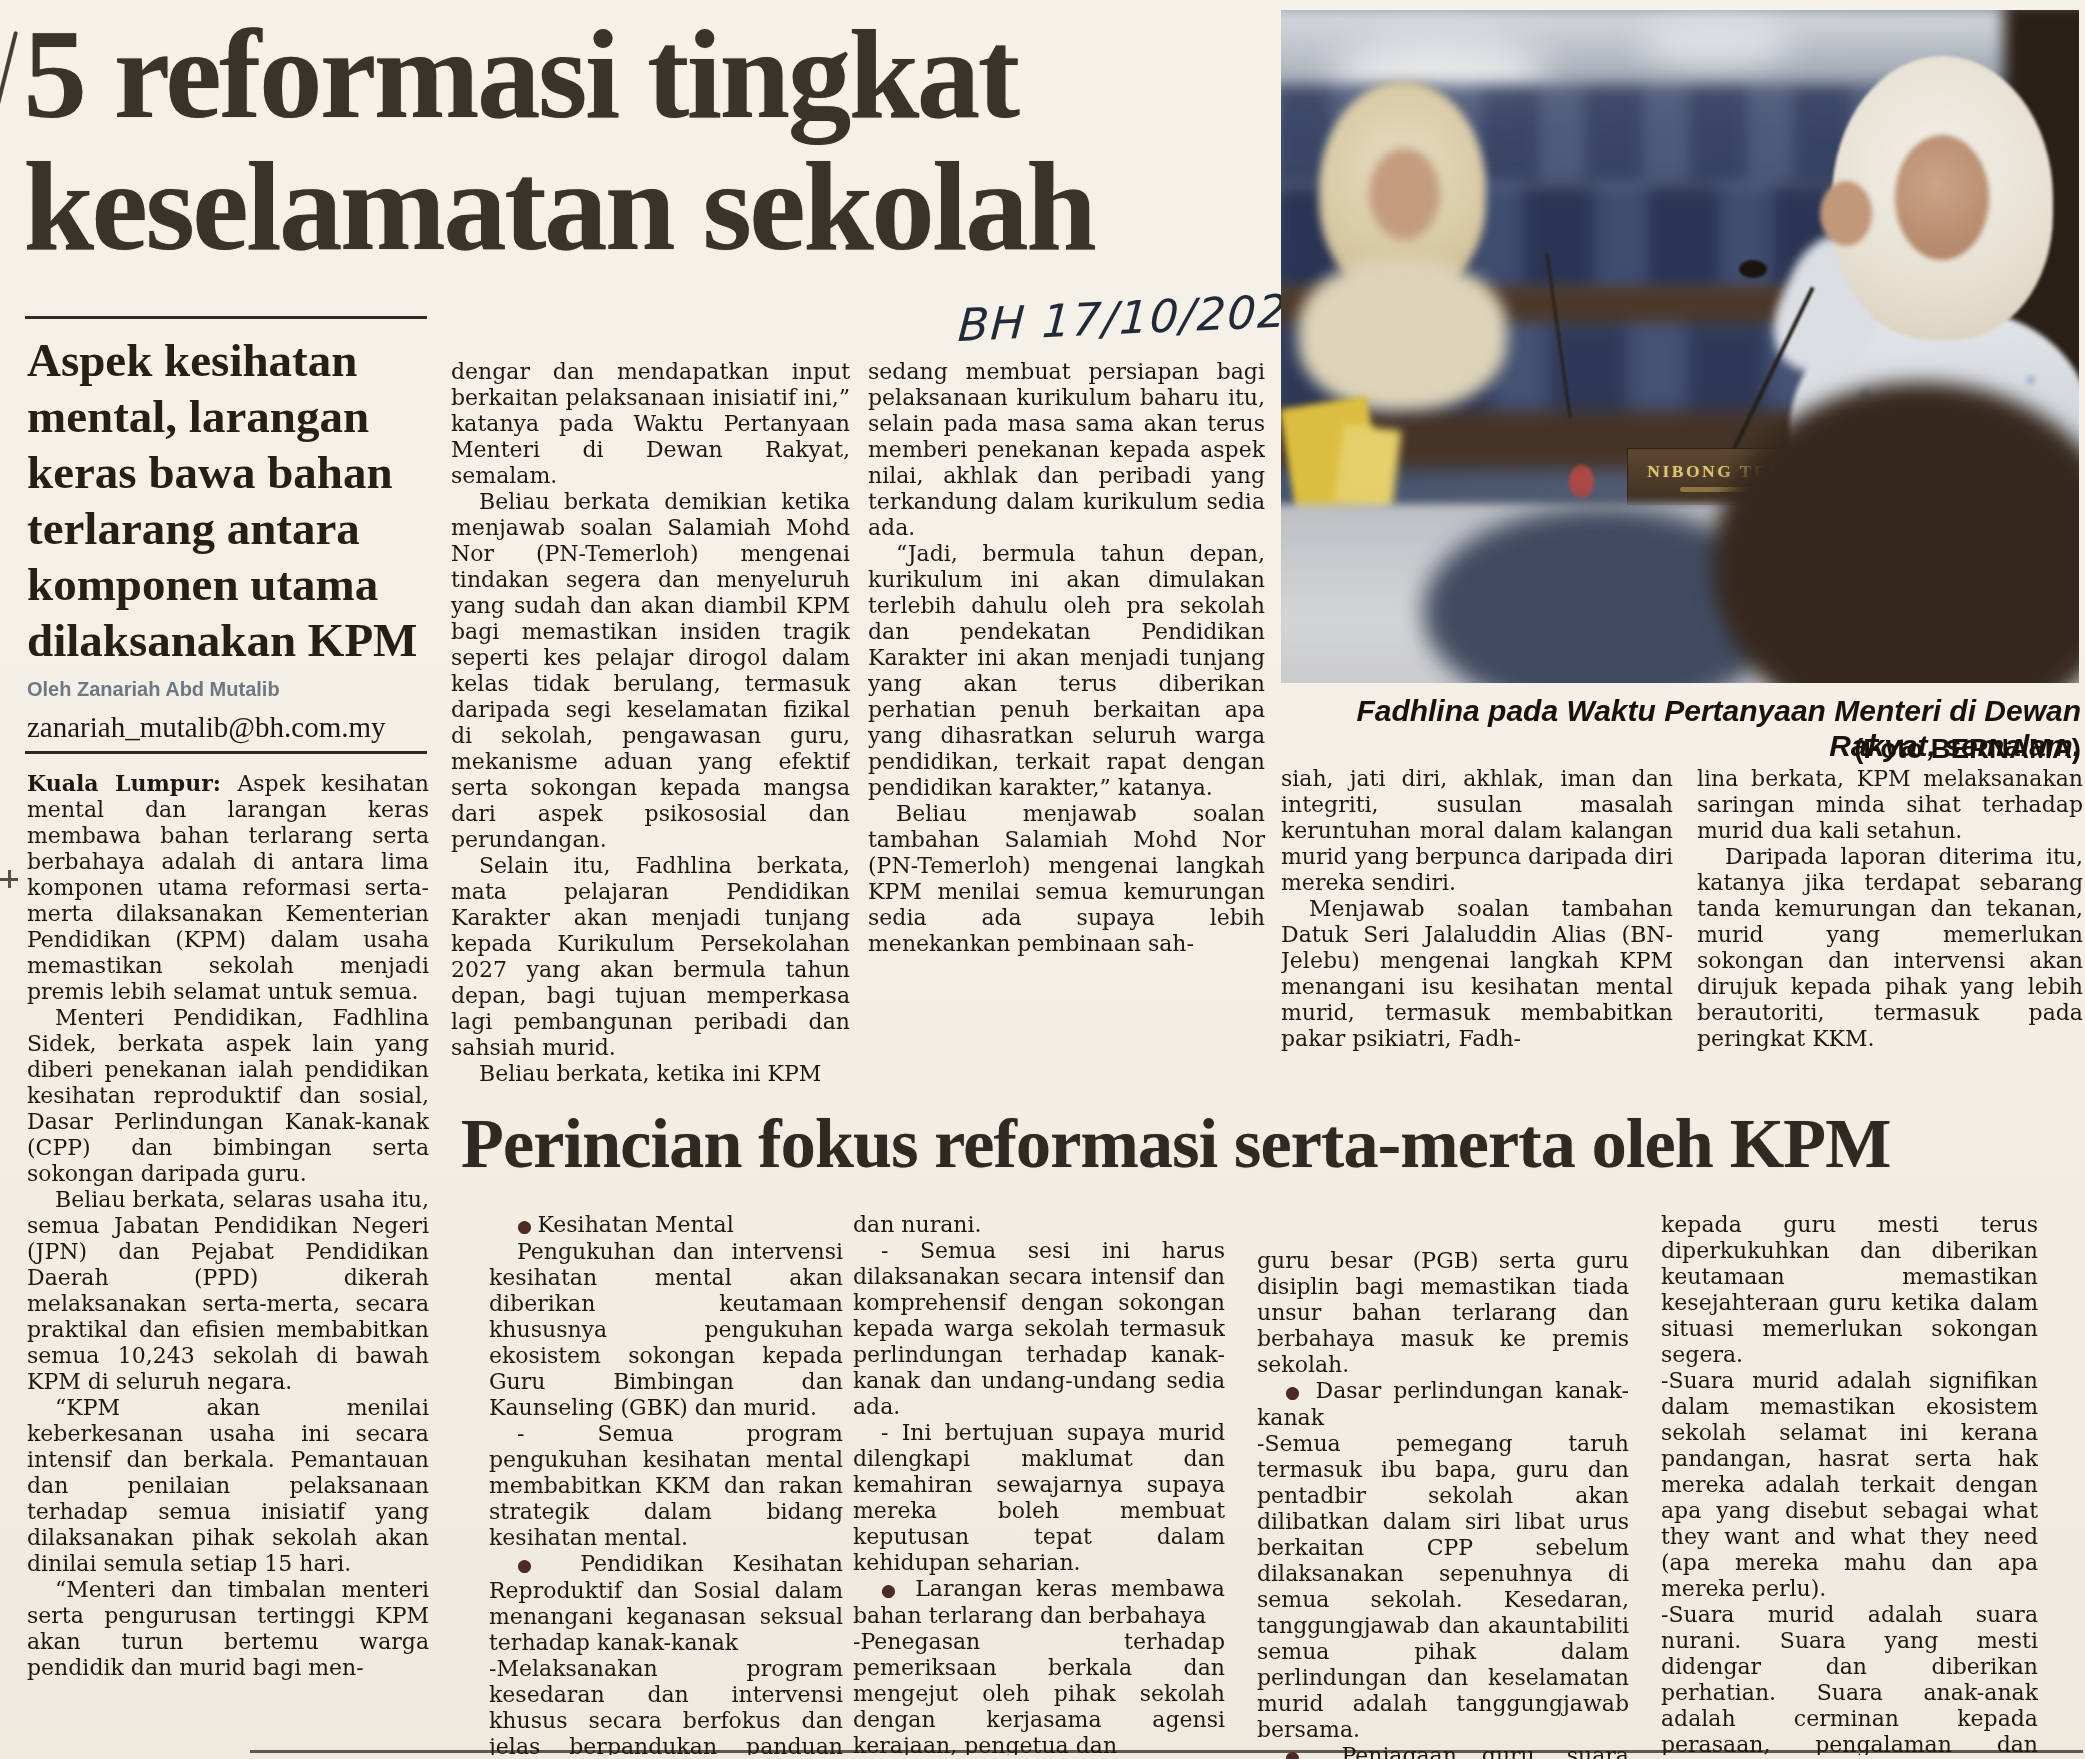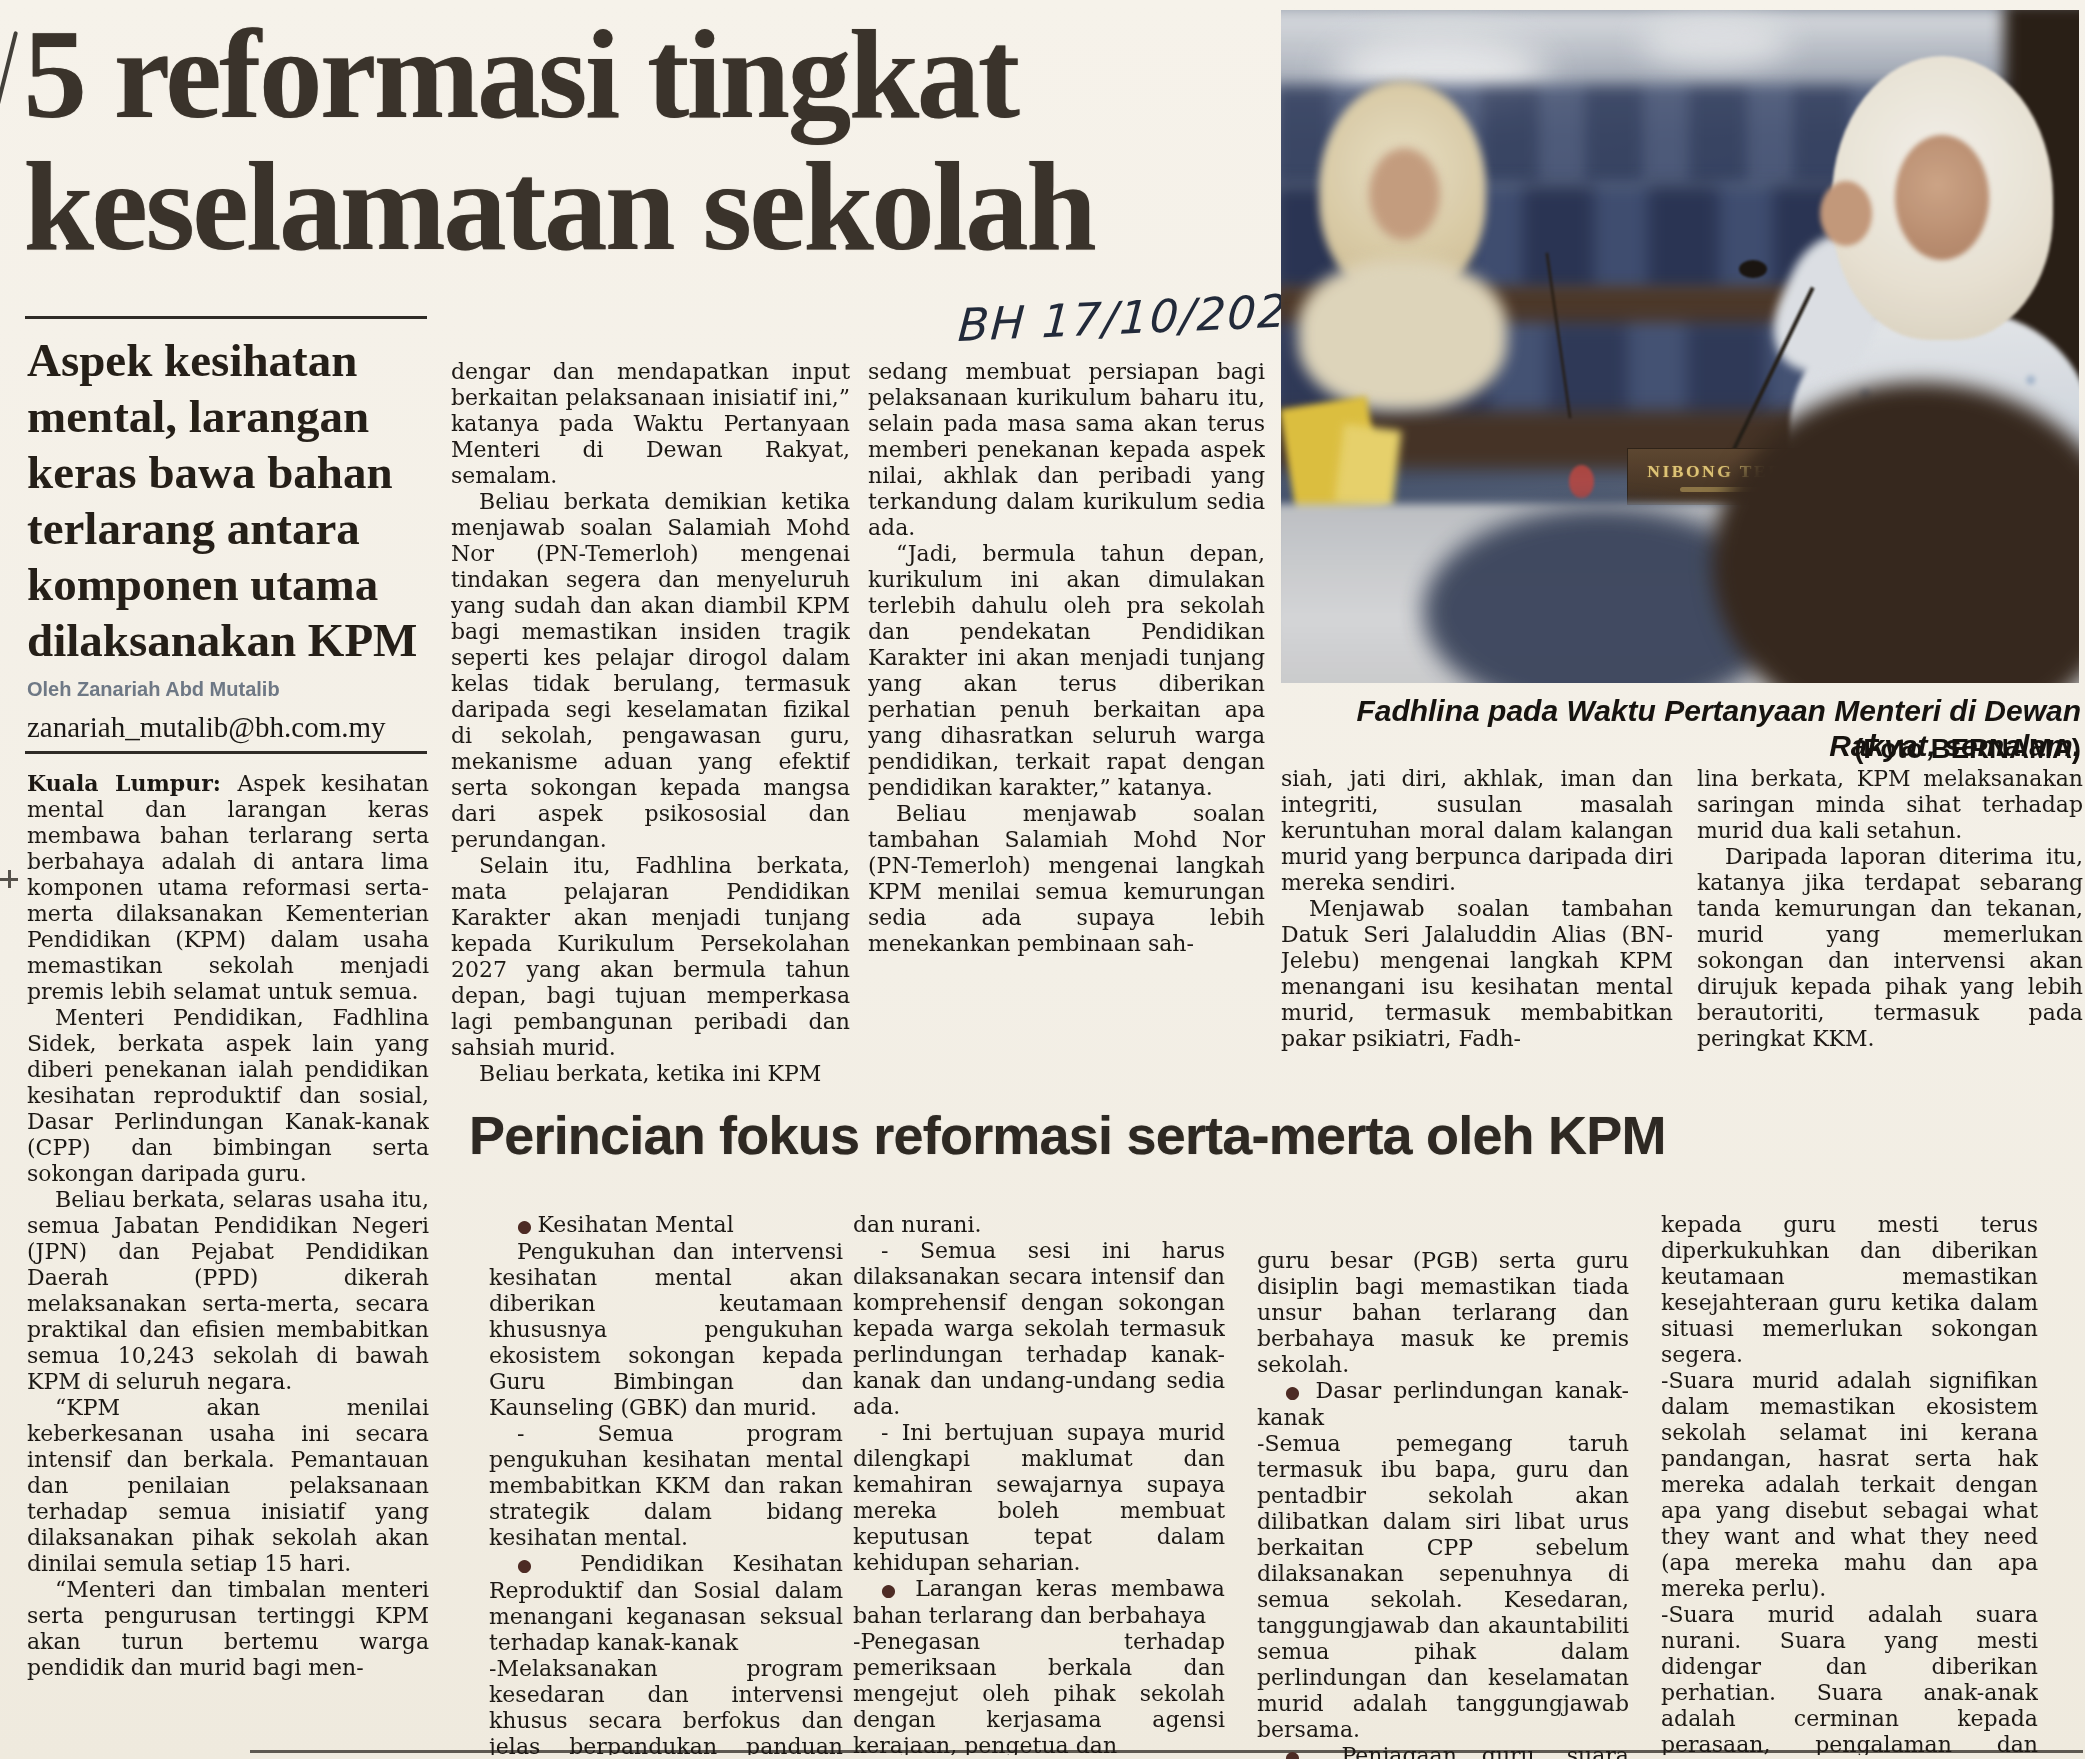--- a/index.html
+++ b/index.html
@@ -111,23 +111,23 @@
       background:#32241a;filter:blur(10px);}
   .ph-tone{left:0;top:0;width:100%;height:100%;background:rgba(118,106,84,.07);}
 
   
   .caption{left:1281px;top:693px;width:800px;font-family:"Liberation Sans",sans-serif;
            font-weight:bold;font-style:italic;font-size:30px;line-height:35px;color:#16130f;text-align:right;}
   .credit{left:1281px;top:733px;width:800px;text-align:right;font-family:"Liberation Sans",sans-serif;
           font-weight:bold;font-size:27.6px;color:#16130f;}
 
   
-  .headline2{left:461px;top:1104px;width:1561px;font-family:Liberation Sans, sans-serif;
-             font-weight:600;font-size:54px;letter-spacing:-0.8px;color:#2e2923;
-             text-shadow:0 0 0.8px rgba(46,41,35,.5);margin-left:8px;}
+  .headline2{left:461px;top:1104px;width:1561px;font-family:Liberation Serif, serif;
+             font-weight:600;font-size:70px;letter-spacing:-0.8px;color:#2e2923;
+             text-shadow:0 0 0.8px rgba(46,41,35,.5);}
   .colA{left:489px;top:1212px;width:354px;height:543px;overflow:hidden;}
   .colB{left:853px;top:1212px;width:372px;height:543px;overflow:hidden;}
   .colC{left:1257px;top:1212px;width:372px;height:543px;overflow:hidden;margin-top:36px;}
   .colD{left:1661px;top:1212px;width:377px;height:543px;overflow:hidden;}
 
   
   .mark-diag{left:1.7px;top:30px;width:4.2px;height:100px;background:#43403a;
              transform:rotate(14deg);border-radius:2.5px;}
   .mark-plus{left:0px;top:870px;width:18.4px;height:18.4px;}
   .mark-plus:before{content:"";position:absolute;left:0;top:7.5px;width:18.4px;height:3.3px;background:#55514a;}

